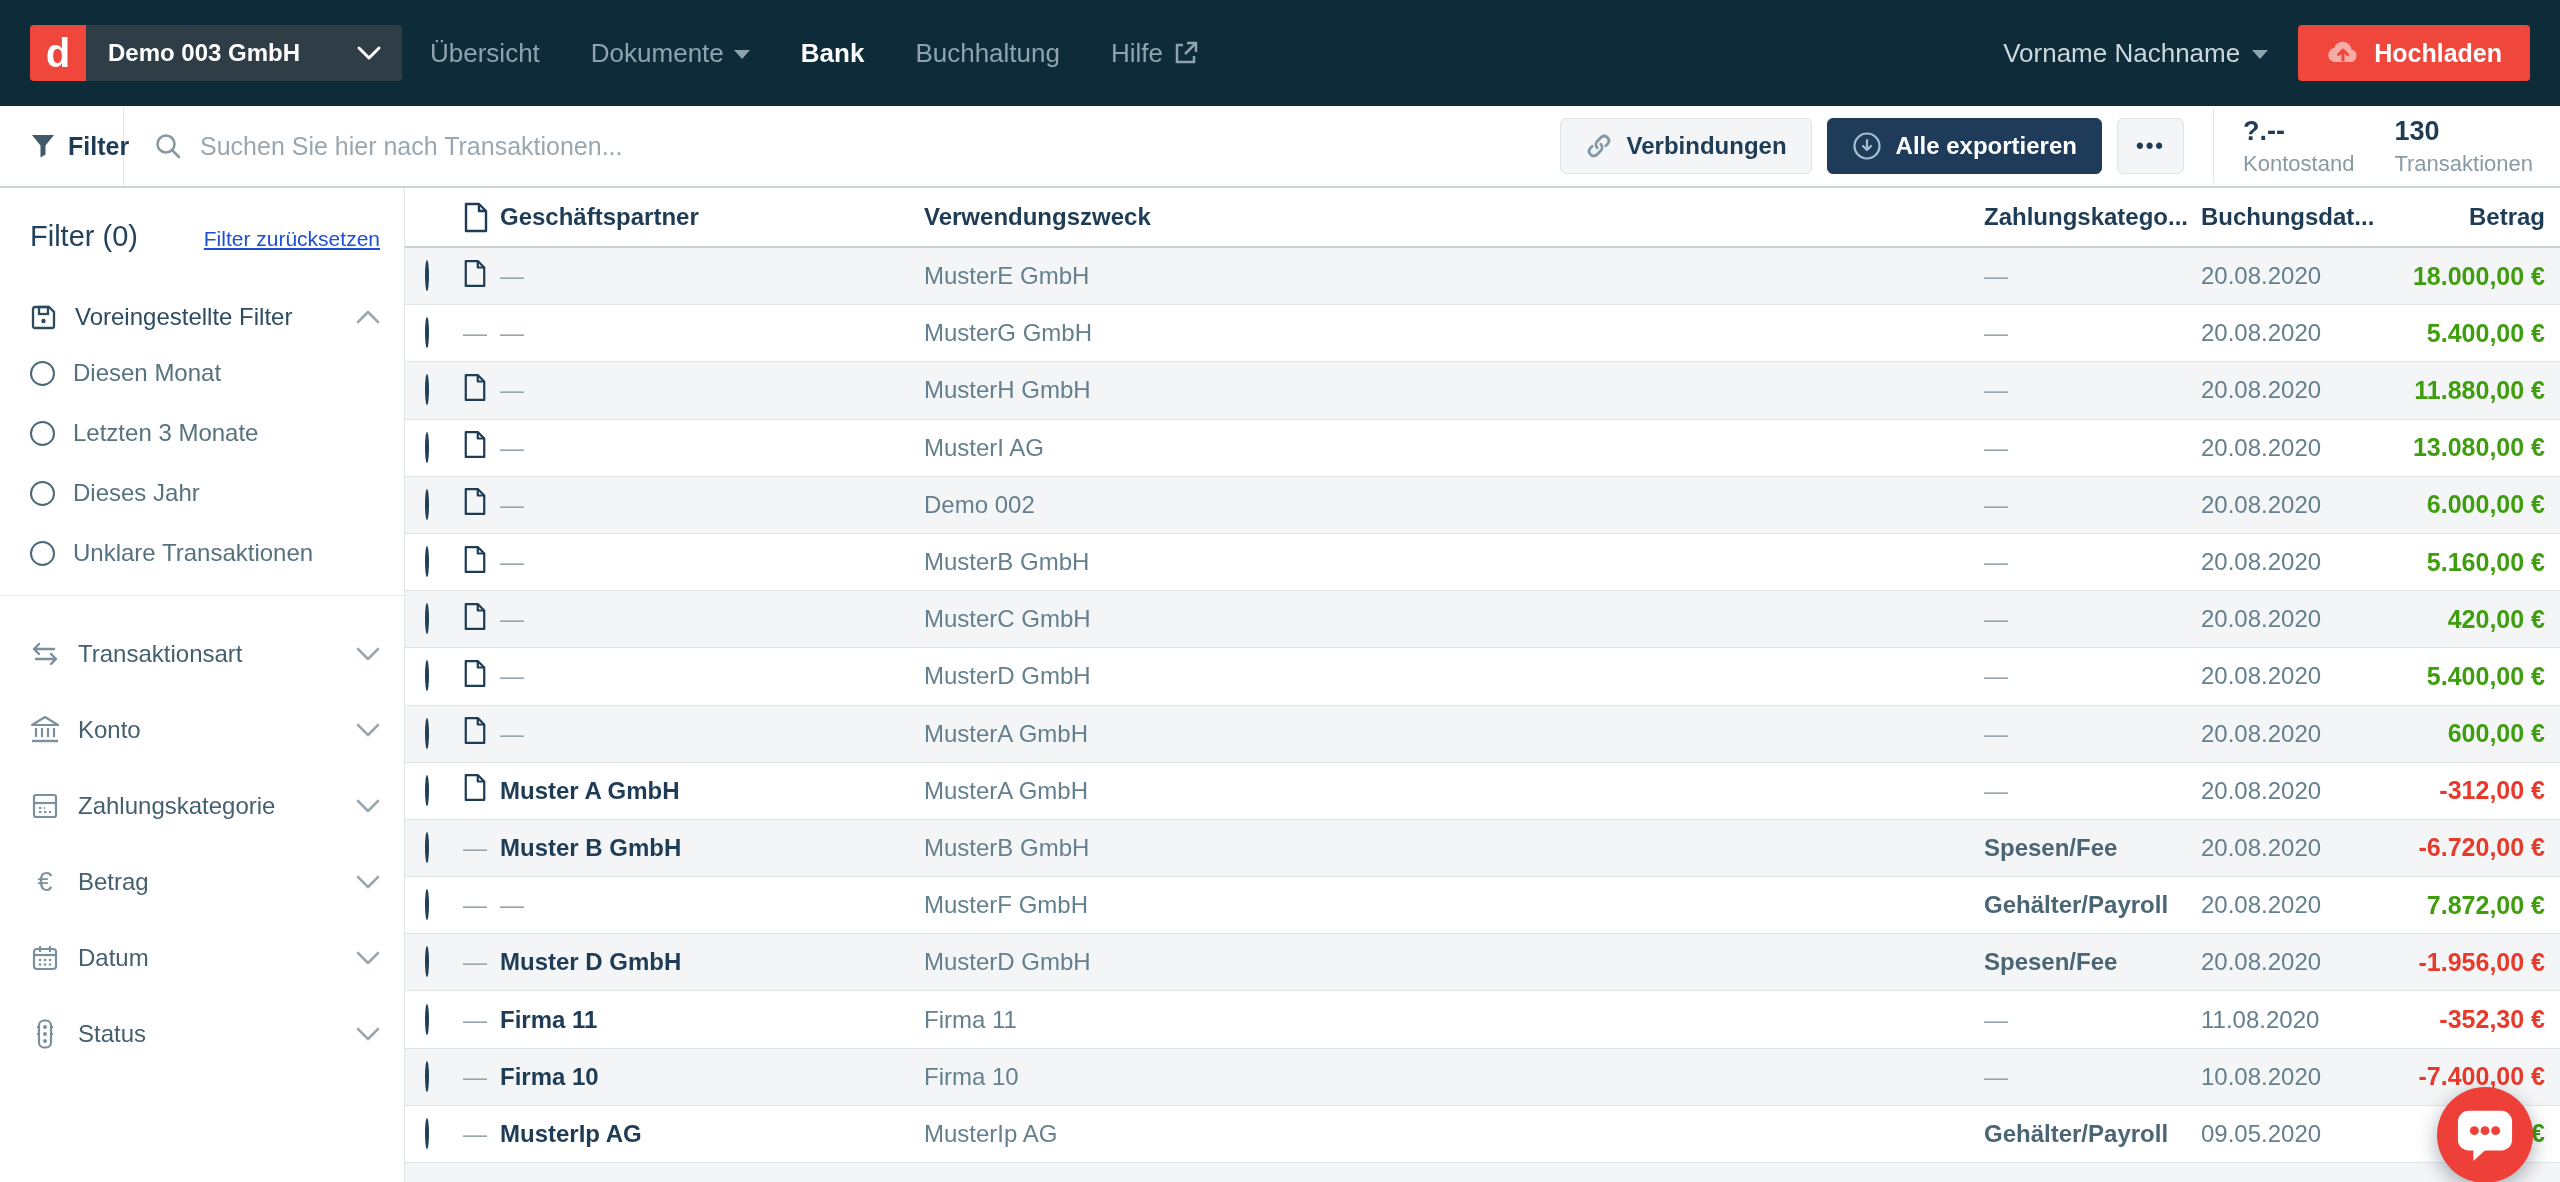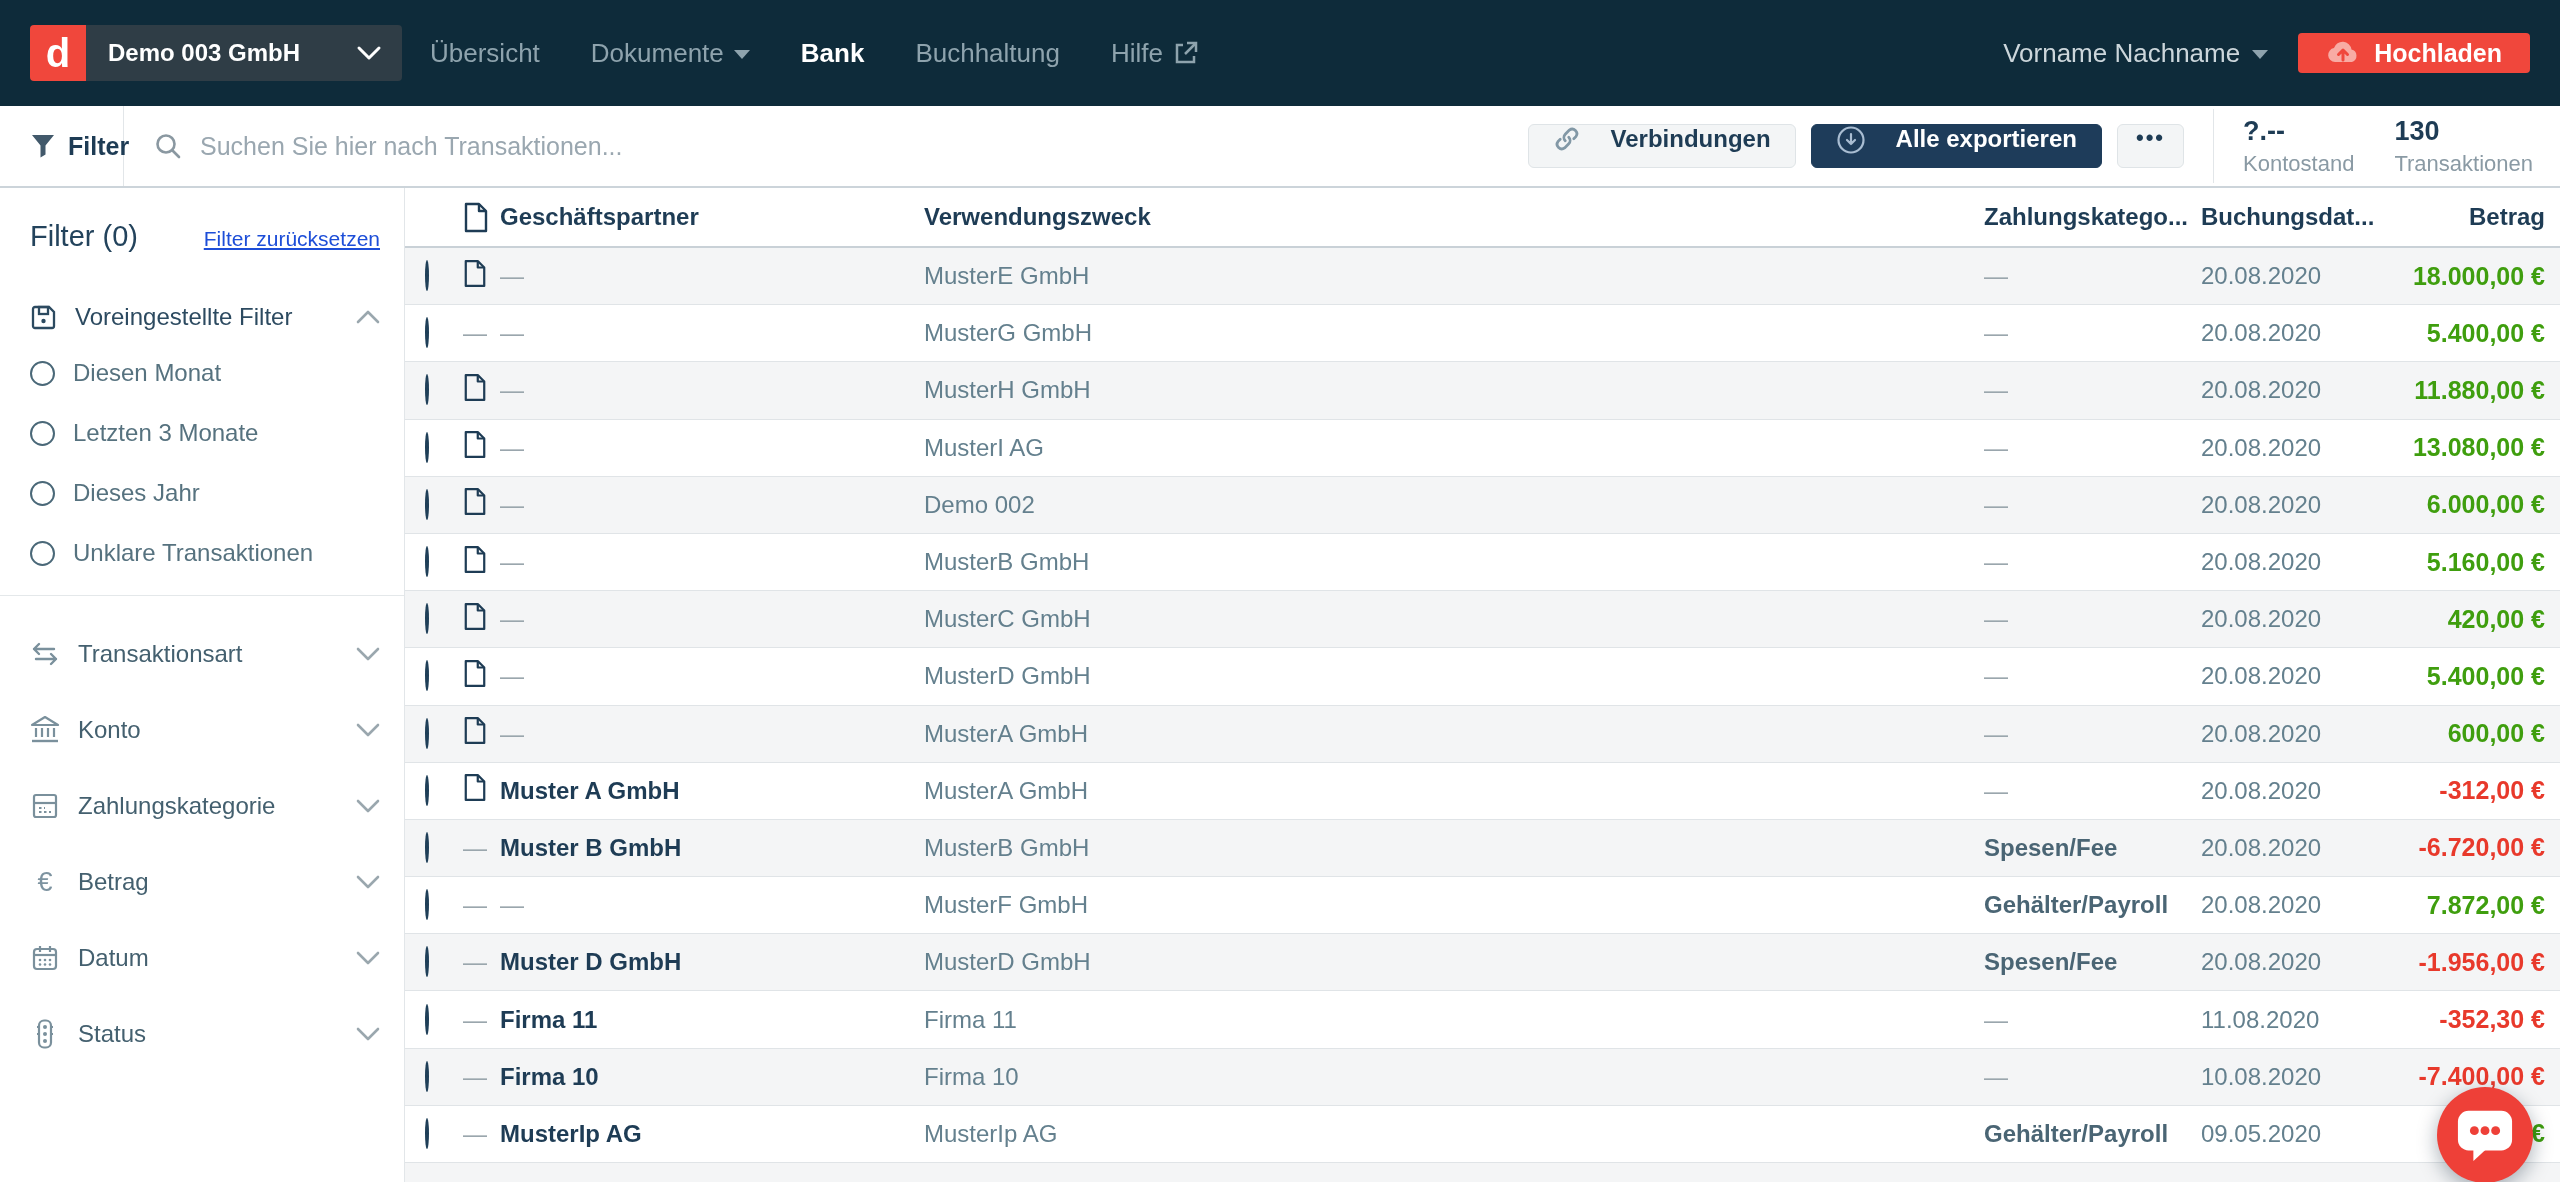--- a/index.html
+++ b/index.html
@@ -12,32 +12,32 @@
   .company-logo { width:56px; background:#f0473c; display:flex; align-items:center; justify-content:center;
     color:#fff; font-size:40px; font-weight:bold; }
   .company-label { flex:1; background:#2f3d46; display:flex; align-items:center; justify-content:space-between; padding:0 20px 0 22px;
     color:#fff; font-size:24px; font-weight:bold; }
   .mainnav { display:flex; align-items:center; gap:51px; margin-left:28px; font-size:26px; color:#8ea3ad; }
   .mainnav .nav-item { display:flex; align-items:center; gap:10px; cursor:pointer; }
   .mainnav .active { color:#ffffff; font-weight:bold; }
   .caret-down { width:0; height:0; border-left:8px solid transparent; border-right:8px solid transparent; border-top:9px solid #8ea3ad; margin-top:3px; }
   .nav-right { margin-left:auto; display:flex; align-items:center; gap:30px; }
   .user-menu { display:flex; align-items:center; gap:12px; color:#ccd6db; font-size:26px; cursor:pointer; }
-  .upload-btn { height:40px; background:#f0473c; border:none; border-radius:4px; color:#fff; font-size:25px; font-weight:bold;
+  .upload-btn { height:56px; background:#f0473c; border:none; border-radius:4px; color:#fff; font-size:25px; font-weight:bold;
     display:flex; align-items:center; gap:14px; padding:0 28px; cursor:pointer; font-family:inherit; }
 
   
   .toolbar { height:82px; display:flex; align-items:center; border-bottom:2px solid #ccd4da; background:#fff; }
   .filter-block { width:124px; height:100%; display:flex; align-items:center; gap:12px; padding-left:30px; border-right:1px solid #e2e6e9; }
   .filter-block span { font-size:25px; font-weight:bold; color:#1e3c55; }
   .searchbar { flex:1; display:flex; align-items:center; gap:18px; padding-left:30px; }
   .searchbar input { border:none; outline:none; flex:1; font-size:25px; color:#1e3c55; font-family:inherit; background:transparent; }
   .searchbar input::placeholder { color:#9aa7b0; }
   .toolbar-actions { display:flex; align-items:center; gap:15px; padding-right:15px; }
-  .btn { height:44px; border-radius:6px; display:flex; gap:30px; padding:0 24px;
+  .btn { height:56px; border-radius:6px; display:flex; align-items:center; gap:14px; padding:0 24px;
     font-size:24px; font-weight:bold; cursor:pointer; border:1px solid #dfe4e7; background:#f3f5f6; color:#1e3c55; font-family:inherit; }
   .btn.dark { background:#1e3c5a; border-color:#1e3c5a; color:#fff; }
   .btn.more { padding:0 18px; font-size:22px; letter-spacing:2px; }
   .tb-divider { width:1px; height:74px; background:#e2e6e9; margin:0 14px; }
   .stat { display:flex; flex-direction:column; justify-content:center; gap:4px; }
   .stat .val { font-size:27px; font-weight:bold; color:#1e3c55; }
   .stat .lbl { font-size:22px; color:#8a9aa4; }
   .stats-group { display:flex; gap:40px; padding-right:12px; }
 
   

